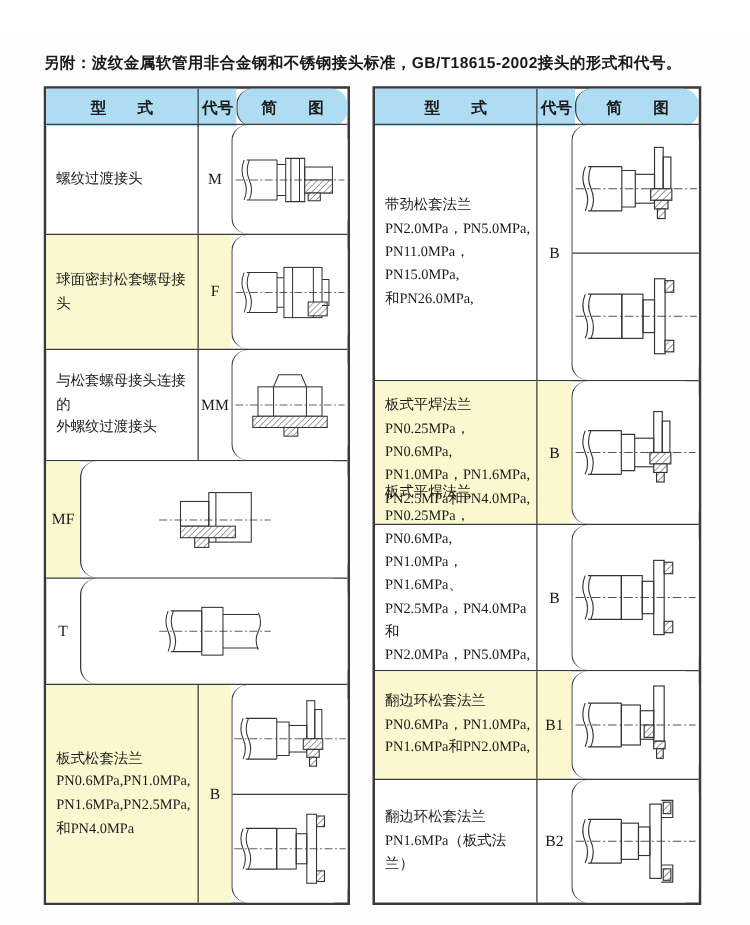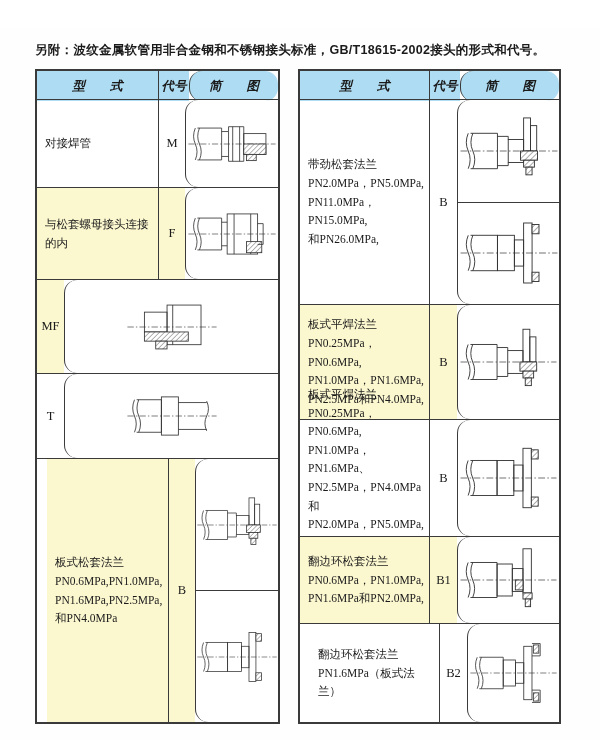--- a/index.html
+++ b/index.html
@@ -15,21 +15,21 @@
   }
   .tables{display:flex;margin-left:35px;gap:18px;}
   .table{
     border:2px solid var(--border,#333);background:#fff;
     display:flex;flex-direction:column;height:655px;box-sizing:border-box;
   }
   .table.left{width:245px;}
   .table.right{width:263px;}
   .row{display:flex;box-sizing:border-box;flex:0 0 auto;min-height:0;}
   .row:not(:first-child){border-top:1px solid var(--border,#333);}
-  .row:last-child{flex:1 1 auto;padding-left:10px;}
+  .row:last-child{flex:1 1 auto;}
   .cell{box-sizing:border-box;min-width:0;}
   .cell + .cell{border-left:1px solid var(--border,#333);}
   .left .c-type{width:121px;}
   .left .c-code{width:27px;}
   .left .c-diag{flex:1;}
   .right .c-type{width:129px;}
   .right .c-code{width:28px;}
   .right .c-diag{flex:1;}
   .c-type{
     display:flex;align-items:center;
@@ -37,21 +37,21 @@
     padding:4px 3px 4px 8px;
   }
   .c-code{
     display:flex;align-items:center;justify-content:center;
     font-size:12.5px;
   }
   .c-diag{display:flex;align-items:center;justify-content:center;background:#fff;padding:1px;border-radius:13px;}
   .row.header .cell{
     background:var(--header-bg,#aedcf2);
     display:flex;align-items:center;justify-content:center;
-    font-weight:bold;font-size:12.5px;white-space:pre;padding:15px;font-style:italic;
+    font-weight:bold;font-size:12.5px;white-space:pre;padding:15px;
   }
   .row.hl .c-type,.row.hl .c-code{background:var(--highlight-bg,#fbf7cf);}
   .stack{flex-direction:column;padding:0;}
   .half{flex:1;display:flex;align-items:center;justify-content:center;width:100%;min-height:0;}
   .half + .half{border-top:1px solid var(--border,#333);}
   svg.diag{display:block;}
 </style>
 </head>
 <body>
 
@@ -160,43 +160,55 @@
   <div class="tables">
 
     <div class="table left">
       <div class="row header" style="height:28px">
         <div class="cell c-type">型　　式</div>
         <div class="cell c-code">代号</div>
         <div class="cell c-diag">简　　图</div>
       </div>
 
       <div class="row" style="height:88px">
-        <div class="cell c-type">对接焊管</div>
+        <div class="cell c-type">螺纹过渡接头</div>
         <div class="cell c-code">M</div>
         <div class="cell c-diag">
           <svg class="diag" width="92" height="74" viewBox="0 0 130 90">
               <g stroke="#333" fill="none" stroke-width="1.2">
                 <use href="#d_m"></use>
               </g>
             </svg>
         </div>
       </div>
 
       <div class="row hl" style="height:92px">
-        <div class="cell c-type">与松套螺母接头连接的内</div>
+        <div class="cell c-type">球面密封松套螺母接头</div>
         <div class="cell c-code">F</div>
         <div class="cell c-diag">
           <svg class="diag" width="92" height="76" viewBox="0 0 130 90">
               <g stroke="#333" fill="none" stroke-width="1.2">
                 <use href="#d_f"></use>
               </g>
             </svg>
         </div>
       </div>
 
+      <div class="row" style="height:89px">
+        <div class="cell c-type">与松套螺母接头连接的
+外螺纹过渡接头</div>
+        <div class="cell c-code">MM</div>
+        <div class="cell c-diag">
+          <svg class="diag" width="92" height="74" viewBox="0 0 130 90">
+              <g stroke="#333" fill="none" stroke-width="1.2">
+                <use href="#d_mm"></use>
+              </g>
+            </svg>
+        </div>
+      </div>
 
       <div class="row hl" style="height:94px">
         <div class="cell c-code">MF</div>
         <div class="cell c-diag">
           <svg class="diag" width="92" height="78" viewBox="0 0 130 90">
               <g stroke="#333" fill="none" stroke-width="1.2">
                 <use href="#d_mf"></use>
               </g>
             </svg>
         </div>

